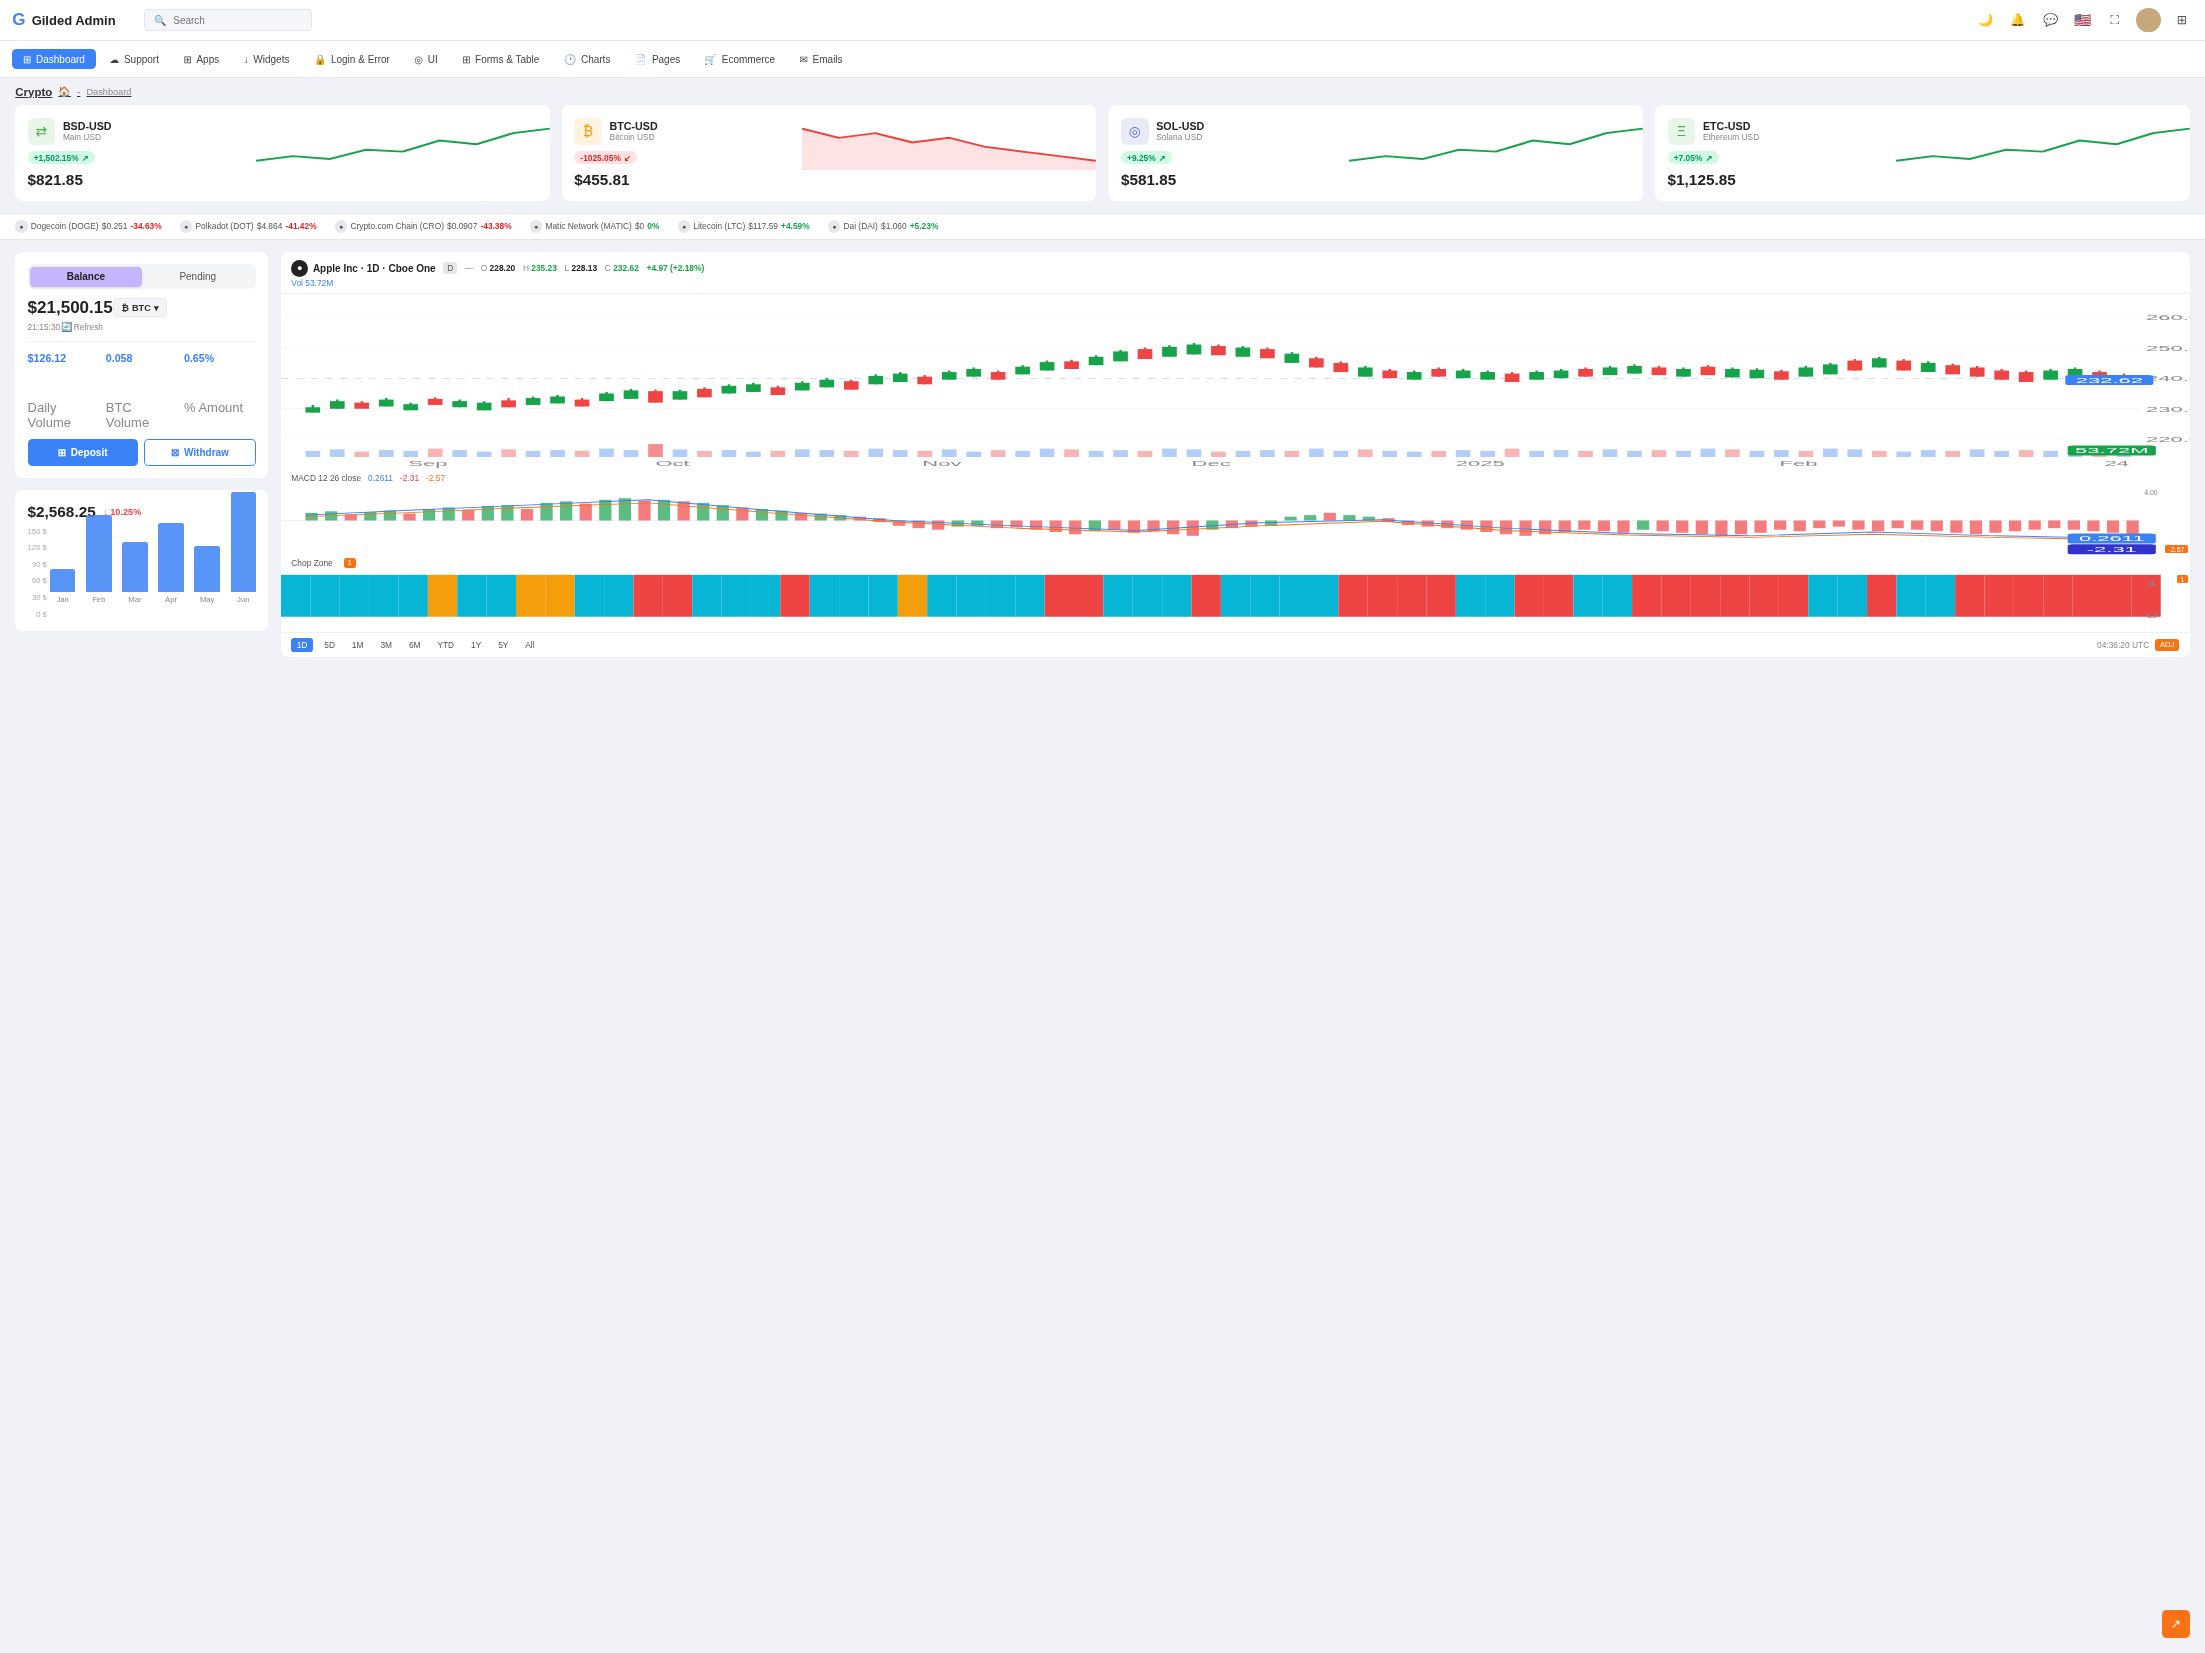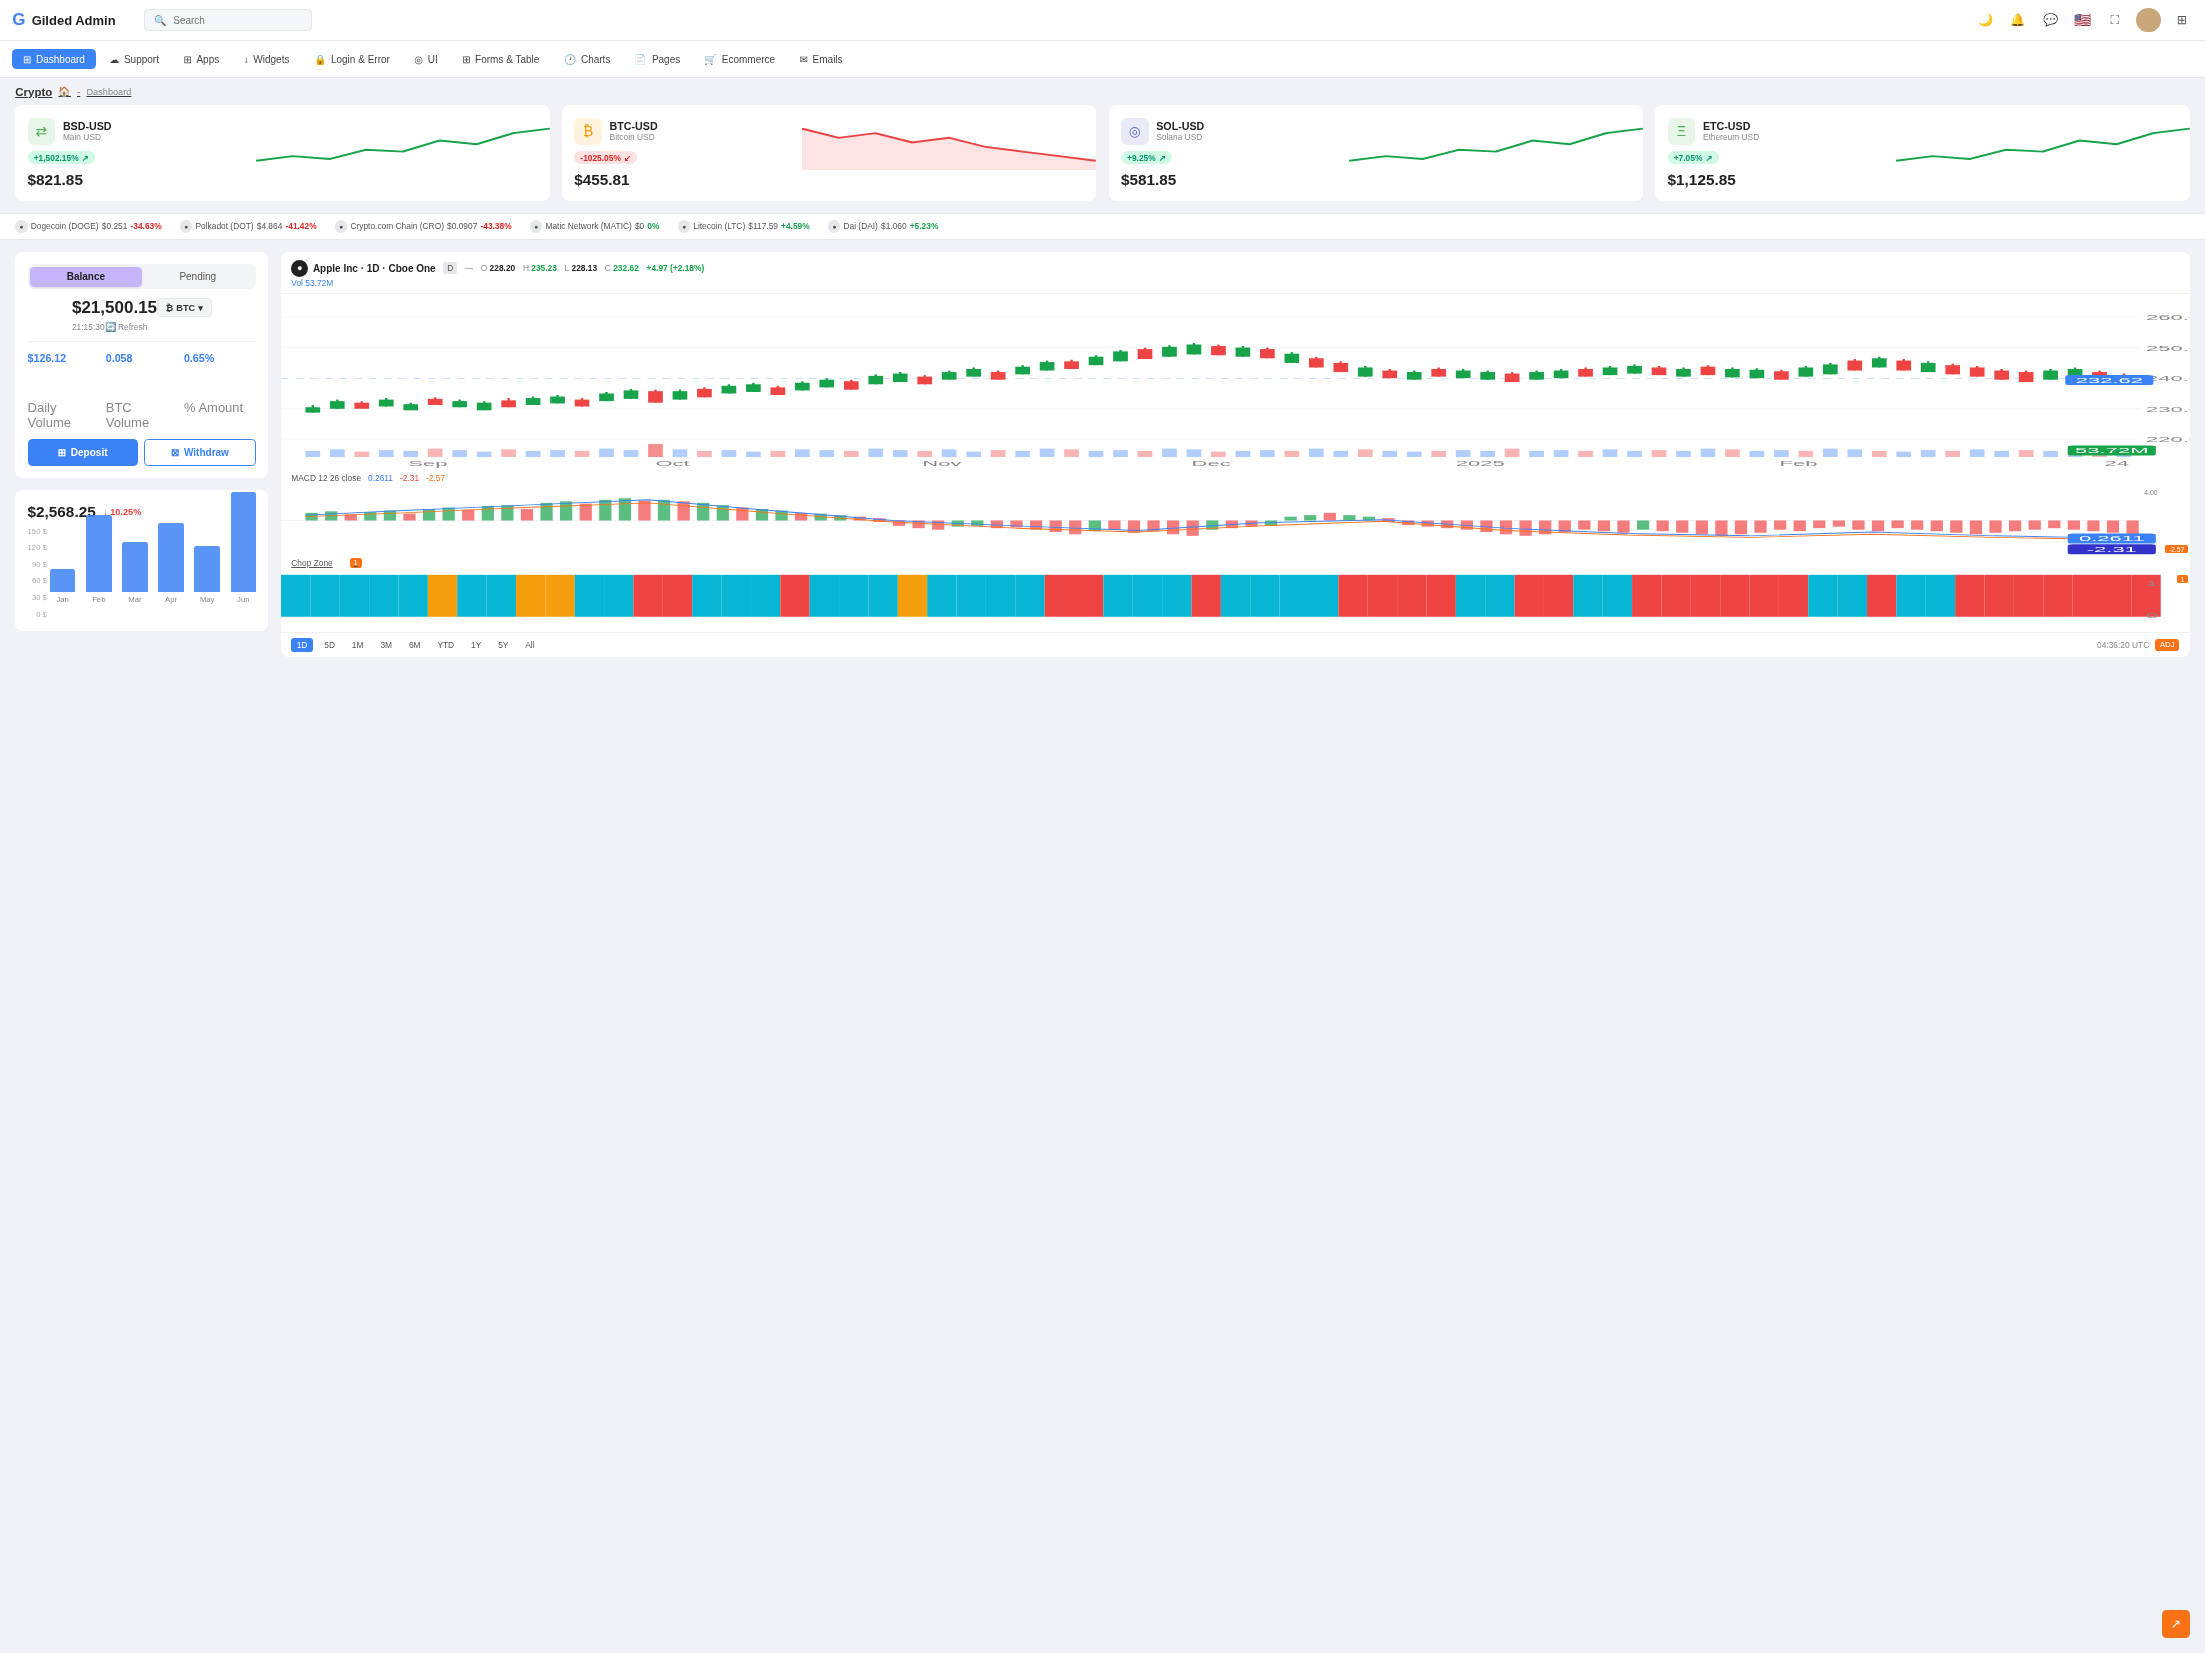--- a/index.html
+++ b/index.html
@@ -103,21 +103,21 @@
     .tf-btn.active { background: #3b82f6; color: #fff; }
     .time-display { margin-left: auto; color: #888; font-size: 8.4px; }
     .adj-badge { background: #f97316; color: #fff; padding: 1.5px 4.6px; border-radius: 3.1px; font-size: 7.7px; }
 
     
     .macd-header { padding: 3.1px 10.7px; font-size: 8.4px; color: #555; background: #fff; }
     .macd-val-blue { color: #3b82f6; }
     .macd-val-red { color: #ef4444; }
     .macd-val-orange { color: #f97316; }
 
-    .chop-header { padding: 3.1px 10.7px; font-size: 8.4px; color: #555; background: #fff; display: flex; gap: 17px; text-decoration: underline; }
+    .chop-header { padding: 3.1px 10.7px; font-size: 8.4px; color: #555; background: #fff; display: flex; gap: 11px; }
     .chop-badge { background: #f97316; color: #fff; border-radius: 2.3px; padding: 0px 3.8px; font-size: 7.7px; }
 
     
     .float-btn { position: fixed; bottom: 15.3px; right: 15.3px; background: #f97316; color: #fff; width: 27.6px; height: 27.6px; border-radius: 4.6px; display: flex; align-items: center; justify-content: center; cursor: pointer; font-size: 12.3px; z-index: 100; }
 
     .refresh-icon { font-size: 9.2px; cursor: pointer; }
   </style>
 </head>
 <body>
 
@@ -331,21 +331,21 @@
 
 <div class="main-content">
 
   <div class="left-panel">
 
     <div class="balance-card">
       <div class="balance-tabs">
         <div class="balance-tab active">Balance</div>
         <div class="balance-tab">Pending</div>
       </div>
-      <div style="display:flex; justify-content:center; align-items:flex-start; margin-bottom:3.1px;">
+      <div style="display:flex; justify-content:flex-start; align-items:flex-start; margin-bottom:3.1px;">
         <div>
           <div class="balance-amount">$21,500.15</div>
           <div class="balance-time">
             <span>21:15:30</span>
             <span class="refresh-icon">🔄</span>
             <span>Refresh</span>
           </div>
         </div>
         <div class="btc-badge">
           <span>₿</span>

